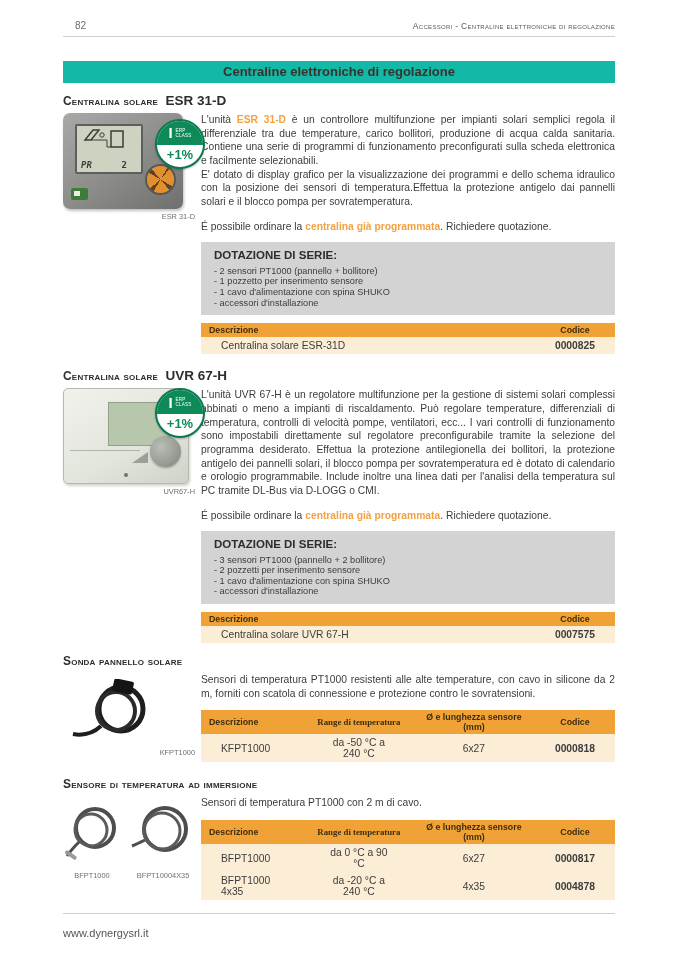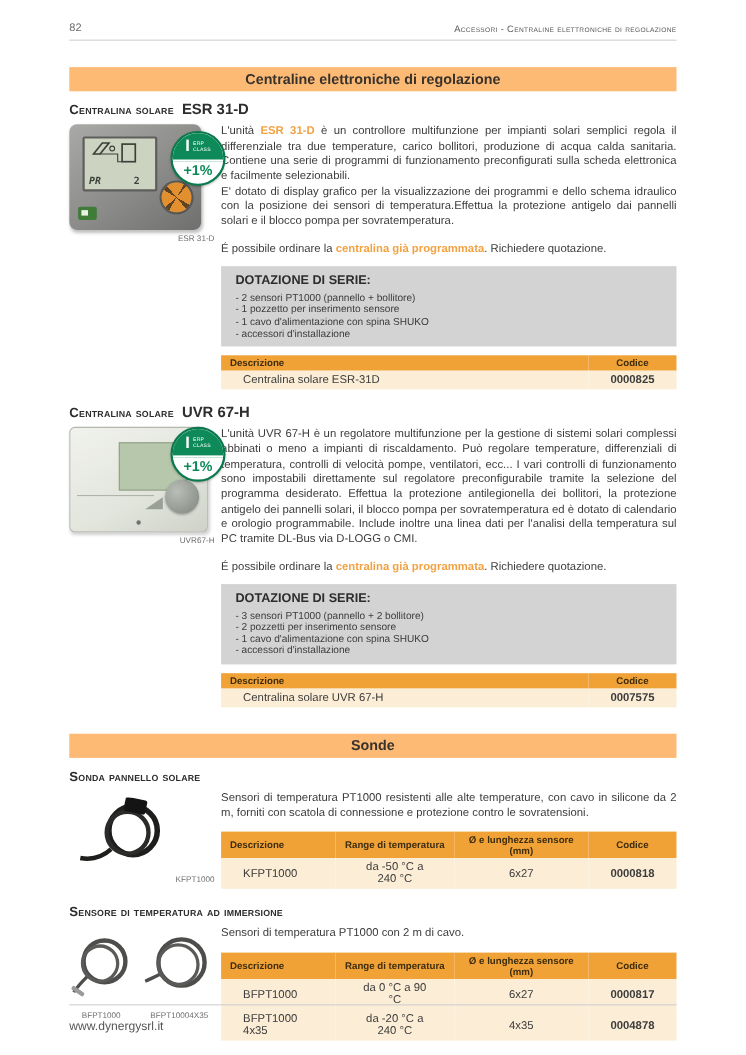--- a/index.html
+++ b/index.html
@@ -7,25 +7,25 @@
   .page {
     width:678px; height:959px; position:relative; overflow:hidden;
     background:#ffffff; color:#3c3c3c;
     font-family:"Liberation Sans", sans-serif;
   }
   .inner { padding:0 63px; }
 
   
   .hdr { display:flex; justify-content:space-between; align-items:flex-end;
          padding-top:20px; padding-bottom:5px; border-bottom:1px solid #cfcfcf; }
-  .hdr-num { font-size:10px; color:#6e6e6e; }
+  .hdr-num { font-size:10px; color:#6e6e6e;margin-left:12px; }
   .hdr-ttl { font-size:8.5px; color:#5a5a5a; font-variant:small-caps; letter-spacing:.3px; }
 
   
-  .banner { margin-top:24px; background:#fdba74; color:#38322c; font-weight:bold;
+  .banner { margin-top:24px; background:#14b8a6; color:#38322c; font-weight:bold;
             font-size:13px; text-align:center; padding:3px 0 4px; }
   .banner.sonde { margin-top:24px; }
 
   
   .sec-h { margin-top:8px; font-weight:bold; color:#2d2d2d; }
   .sec-h .sc { font-variant:small-caps; font-size:12px; letter-spacing:.2px; }
   .sec-h .model { font-size:13.5px; margin-left:3px; }
 
   .row2 { display:flex; margin-top:4px; }
   .col-img { flex:0 0 138px; width:138px; position:relative; }
@@ -40,21 +40,21 @@
   .graybox-title { font-size:11.5px; font-weight:bold; color:#2d2d2d; margin-bottom:5px; }
   .graybox-li { font-size:9.2px; line-height:1.15; color:#3c3c3c; }
 
   table.tbl { width:100%; border-collapse:collapse; margin-top:8px; }
   .tbl th { background:#F0A236; color:#3f2d10; font-size:8.8px; font-weight:bold;
             text-align:left; padding:2px 8px; }
   .tbl th.ctr, .tbl td.ctr { text-align:center; }
   .tbl td { background:#FCEDD6; font-size:10.3px; padding:3px 20px; color:#3c3c3c; }
   .tbl td.code { font-weight:bold; text-align:center; }
   .w-code { width:72px; }
-  .w-range { width:108px; }
+  .w-range { width:108px;font-family:Liberation Serif, serif; }
   .w-dia { width:122px; }
 
   .img-cap { text-align:right; font-size:7.4px; color:#6f6f6f; margin-top:3px; padding-right:6px; }
   .img-cap.ctr { text-align:center; padding-right:0; }
 
   
   .esr-device { width:120px; height:96px; border-radius:7px; position:relative;
     background:linear-gradient(145deg,#a9a9a7 0%,#8b8b89 55%,#6f6f6d 100%);
     box-shadow:1px 2px 3px rgba(0,0,0,.25); }
   .esr-screen { position:absolute; left:12px; top:11px; width:68px; height:50px;
@@ -236,21 +236,20 @@
           </tr>
           <tr>
             <td>Centralina solare UVR 67-H</td>
             <td class="code">0007575</td>
           </tr>
         </tbody>
           </table>
       </div>
     </div>
 
-    <div class="banner sonde">Sonde</div>
 
     <div class="sec-h">
       <span class="sc">Sonda pannello solare</span>
     </div>
 
     <div class="row2">
       <div class="col-img cable-wrap">
         <svg width="110" height="62" viewBox="0 0 110 62">
           <circle cx="58" cy="30" r="22" fill="none" stroke="#1e1e1c" stroke-width="5"></circle>
           <circle cx="53" cy="32" r="19" fill="none" stroke="#2b2b29" stroke-width="4"></circle>

